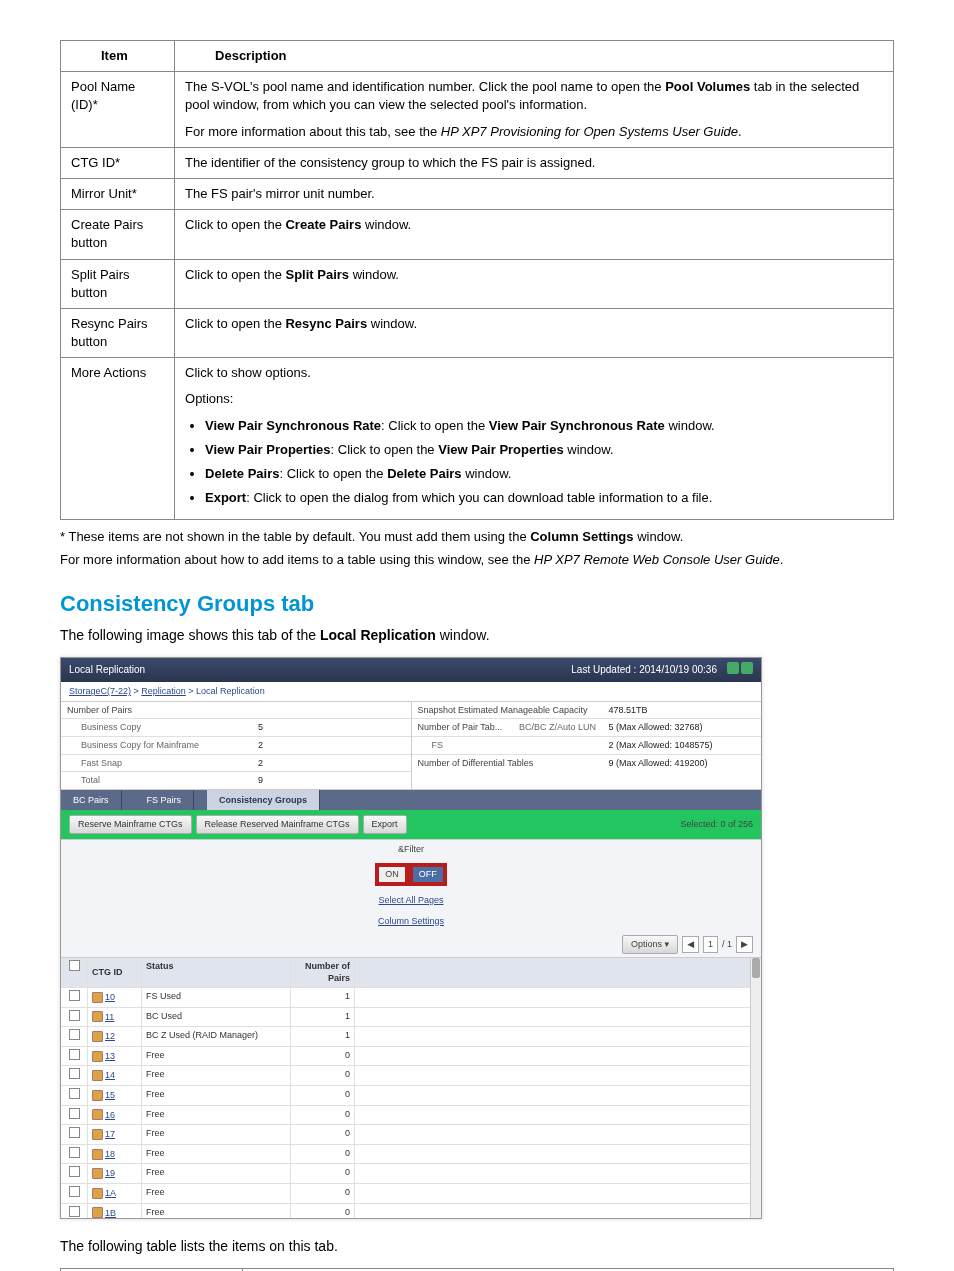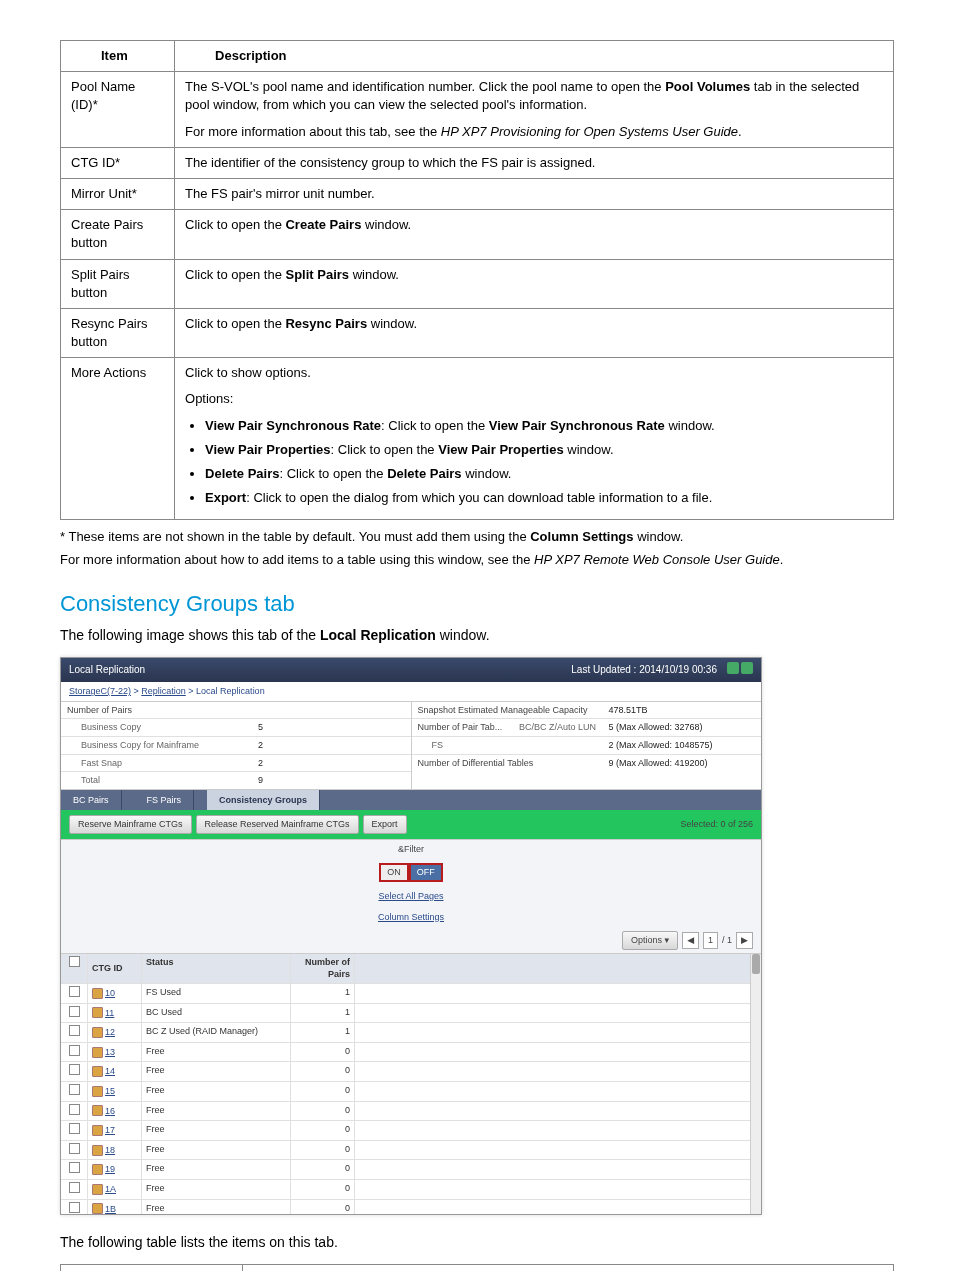--- a/index.html
+++ b/index.html
@@ -28,21 +28,21 @@
     background: #fff;
     padding-left: 40px;
   }
   .desc p { margin: 0 0 8px 0; }
   .desc p:last-child { margin-bottom: 0; }
   .desc ul { margin: 4px 0 0 0; padding-left: 20px; }
   .desc li { margin-bottom: 6px; }
   .footnote { font-size: 13px; margin: 4px 0; }
   h2.section {
     color: #0096D6;
-    font-weight: normal;
+    font-weight: bold;
     font-size: 22px;
     margin: 20px 0 6px 0;
   }
   .intro { font-size: 14px; margin: 6px 0 12px 0; }
 
   
   .shot {
     width: 700px;
     border: 1px solid #999;
     background: #fff;
@@ -120,21 +120,21 @@
     display:flex;
     gap:8px;
     align-items:center;
     background:#f3f4f8;
     border-bottom:1px solid #ccc;
     font-size:9px;
     color:#444;
     flex-direction:column;
   }
   .filter-row .toggle{display:flex;gap:0;}
-  .filter-row .toggle span{padding:1px 6px;border:2px solid #b91c1c;background:#eee;}
+  .filter-row .toggle span{padding:1px 6px;border:4px solid #b91c1c;background:#eee;}
   .filter-row .toggle span.on{background:#4a6fa5;color:#fff;}
   .filter-row .right{margin-left:auto;display:flex;gap:4px;align-items:center;}
   .filter-row .pagebox{border:1px solid #aaa;padding:1px 4px;background:#fff;}
   .data-head,.data-row{display:flex;border-bottom:1px solid #e0e0e0;}
   .data-head{background:#e0e4ec;font-weight:bold;}
   .data-head div,.data-row div{padding:2px 4px;border-right:1px solid #e0e0e0;}
   .c-chk{width:18px;text-align:center;}
   .c-id{width:45px;color:#2a4a8a;text-decoration:underline;display:flex;align-items:center;gap:2px;}
   .c-status{width:140px;}
   .c-num{width:55px;text-align:right;}

